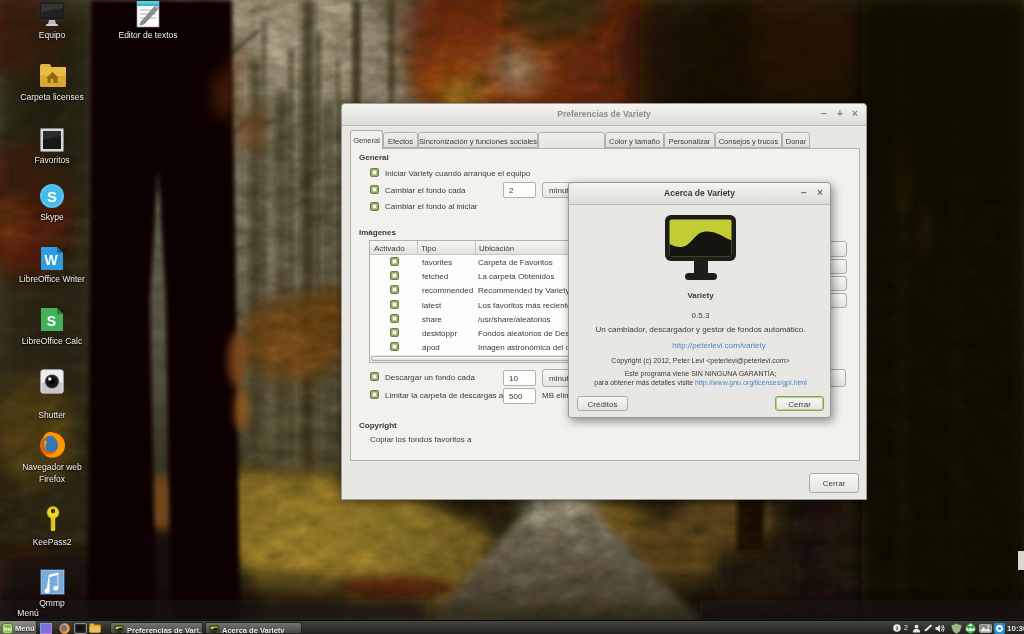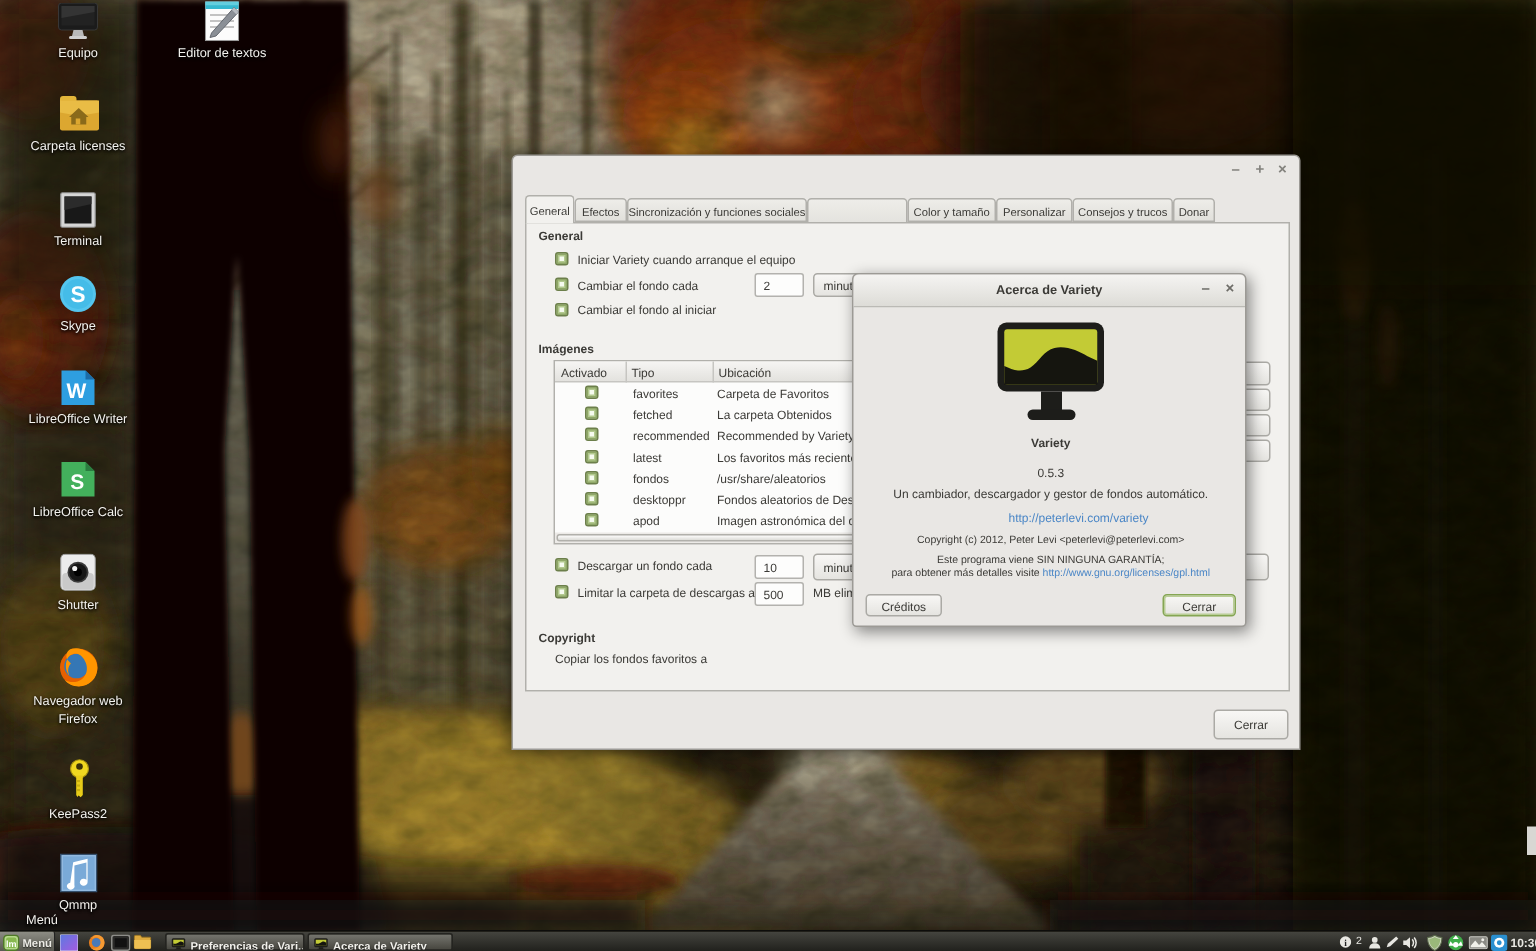--- a/index.html
+++ b/index.html
@@ -211,21 +211,21 @@
       <path d="M13.5,10 L20,16 L18.5,16 L18.5,21 L8.5,21 L8.5,16 L7,16 Z" fill="#8a6a1a"></path>
       <rect x="11.5" y="17" width="3" height="4" fill="#dca730"></rect>
     </svg>
     <div class="ilabel" style="left:7px;top:92px;width:90px">Carpeta licenses</div>
 
     <svg class="abs" style="left:40px;top:128px" width="24" height="24" viewBox="0 0 24 24">
       <rect x="0.5" y="0.5" width="23" height="23" rx="1" fill="#d6d6d6" stroke="#8a8a8a" stroke-width="0.8"></rect>
       <rect x="3" y="3" width="18" height="18" fill="#181818"></rect>
       <path d="M3,3 L21,3 L21,8 L3,12 Z" fill="#2b2b2b"></path>
     </svg>
-    <div class="ilabel" style="left:12px;top:155px;width:80px">Terminal</div>
+    <div class="ilabel" style="left:12px;top:155px;width:80px">Favoritos</div>
 
     <svg class="abs" style="left:39px;top:183px" width="26" height="26" viewBox="0 0 26 26">
       <circle cx="13" cy="13" r="12" fill="#54c5ee"></circle>
       <circle cx="13" cy="13" r="10" fill="#45bce8"></circle>
       <text x="13" y="18.5" font-size="15" font-weight="bold" fill="#fff" text-anchor="middle" font-family="Liberation Sans">S</text>
     </svg>
     <div class="ilabel" style="left:12px;top:212px;width:80px">Skype</div>
 
     <svg class="abs" style="left:40px;top:246px" width="24" height="25" viewBox="0 0 24 25">
       <path d="M1,1 L17,1 L23,7 L23,24 L1,24 Z" fill="#2e9ee0"></path>
@@ -242,21 +242,21 @@
     <div class="ilabel" style="left:7px;top:336px;width:90px">LibreOffice Calc</div>
 
     <svg class="abs" style="left:40px;top:369px" width="24" height="25" viewBox="0 0 24 25">
       <rect x="0.5" y="0.5" width="23" height="24" rx="3" fill="#ececec" stroke="#9a9a9a" stroke-width="0.7"></rect>
       <rect x="1.5" y="13" width="21" height="11" rx="2.5" fill="#c9c9c9"></rect>
       <circle cx="12" cy="12.5" r="7" fill="#3a3a3a"></circle>
       <circle cx="12" cy="12.5" r="5.8" fill="#161616"></circle>
       <circle cx="12" cy="12.5" r="2.6" fill="#000"></circle>
       <circle cx="9.8" cy="10" r="1.7" fill="#f2f2f2"></circle>
     </svg>
-    <div class="ilabel" style="left:12px;top:398px;width:80px">Shutter</div>
+    <div class="ilabel" style="left:12px;top:410px;width:80px">Shutter</div>
 
     <svg class="abs" style="left:39px;top:431px" width="27" height="28" viewBox="0 0 27 28">
       <circle cx="13.5" cy="14" r="12.5" fill="#e66000"></circle>
       <circle cx="12" cy="13" r="8.2" fill="#3577b5"></circle>
       <path d="M12,4.8 C8.8,4.6 6.6,6.2 5.8,8.6 C4.6,6.4 5.4,3.4 7.8,1.9 C9.5,1 11.5,0.9 13.5,1.4 C20.5,2.7 25.9,7.6 25.9,14.3 C25.9,21.2 20.4,26.6 13.5,26.6 C9.6,26.6 6.3,24.9 4.2,22.3 C7.5,24.3 12.3,24.3 15.5,21.8 C18.9,19.1 19.8,14.6 18.1,10.6 C16.9,7.8 14.8,5 12,4.8 Z" fill="#ff9500"></path>
       <path d="M5.8,8.6 C4.3,11.6 4.6,16.5 7.3,19.5 C5.9,16.6 6.3,13.4 8.3,11.4 Z" fill="#ff9500"></path>
     </svg>
     <div class="ilabel" style="left:7px;top:462px;width:90px">Navegador web</div>
     <div class="ilabel" style="left:12px;top:474px;width:80px">Firefox</div>
 
@@ -276,20 +276,23 @@
       <rect x="0.5" y="0.5" width="24" height="25" fill="#7aaad8" stroke="#35506e" stroke-width="1"></rect>
       <rect x="1.5" y="1.5" width="22" height="23" fill="none" stroke="#a8c8e8" stroke-width="0.8" opacity="0.6"></rect>
       <path d="M8,19.5 A2.6,2.3 0 1 0 10.8,21 L10.8,8 L18.8,6 L18.8,17.5 A2.6,2.3 0 1 0 19.6,19 L19.6,3.5 L10,5.8 Z" fill="#fff" transform="translate(-1.2,0)"></path>
     </svg>
     <div class="ilabel" style="left:12px;top:598px;width:80px">Qmmp</div>
 
     <div class="ilabel" style="left:0px;top:608px;width:56px">Menú</div>
   </div>
 
   <div id="prefwin">
+    <div class="titlebar">
+        <div class="title" style="color:#8f8e89">Preferencias de Variety</div>
+      </div>
     <div class="wbtn" style="left:479px">–</div>
     <div class="wbtn" style="left:495px">+</div>
     <div class="wbtn" style="left:510px">×</div>
 
     <div class="abs" style="left:0;top:26px;width:526px;height:18px;font-size:7.5px;color:#3b3a36">
       <div class="abs" style="left:8px;top:0;width:33px;height:19px;background:#f2f1ee;border:1px solid #b1b0ab;border-bottom:none;border-radius:3px 3px 0 0;text-align:center;padding-top:5px;z-index:3">General</div>
       <div class="tab abs" style="left:41px;top:2px;width:35px;height:16px;background:linear-gradient(#eeede9,#e1e0db);border:1px solid #b1b0ab;border-radius:3px 3px 0 0;text-align:center;padding-top:4px">Efectos</div>
       <div class="tab abs" style="left:76px;top:2px;width:120px;height:16px;background:linear-gradient(#eeede9,#e1e0db);border:1px solid #b1b0ab;border-radius:3px 3px 0 0;text-align:center;padding-top:4px">Sincronización y funciones sociales</div>
       <div class="tab abs" style="left:196px;top:2px;width:67px;height:16px;background:linear-gradient(#eeede9,#e1e0db);border:1px solid #b1b0ab;border-radius:3px 3px 0 0;padding-top:20px">Descarga manual</div>
       <div class="tab abs" style="left:263px;top:2px;width:59px;height:16px;background:linear-gradient(#eeede9,#e1e0db);border:1px solid #b1b0ab;border-radius:3px 3px 0 0;text-align:center;padding-top:4px">Color y tamaño</div>
@@ -336,21 +339,21 @@
               <span class="abs" style="left:52px;top:3px">recommended</span>
               <span class="abs" style="left:108px;top:3px">Recommended by Variety. A</span>
             </div>
           <div style="position:relative;height:14.2px">
               <div class="check" style="left:20px;top:2px"></div>
               <span class="abs" style="left:52px;top:3px">latest</span>
               <span class="abs" style="left:108px;top:3px">Los favoritos más recientes</span>
             </div>
           <div style="position:relative;height:14.2px">
               <div class="check" style="left:20px;top:2px"></div>
-              <span class="abs" style="left:52px;top:3px">fondos</span>
+              <span class="abs" style="left:52px;top:3px">share</span>
               <span class="abs" style="left:108px;top:3px">/usr/share/aleatorios</span>
             </div>
           <div style="position:relative;height:14.2px">
               <div class="check" style="left:20px;top:2px"></div>
               <span class="abs" style="left:52px;top:3px">desktoppr</span>
               <span class="abs" style="left:108px;top:3px">Fondos aleatorios de Deskt</span>
             </div>
           <div style="position:relative;height:14.2px">
               <div class="check" style="left:20px;top:2px"></div>
               <span class="abs" style="left:52px;top:3px">apod</span>

